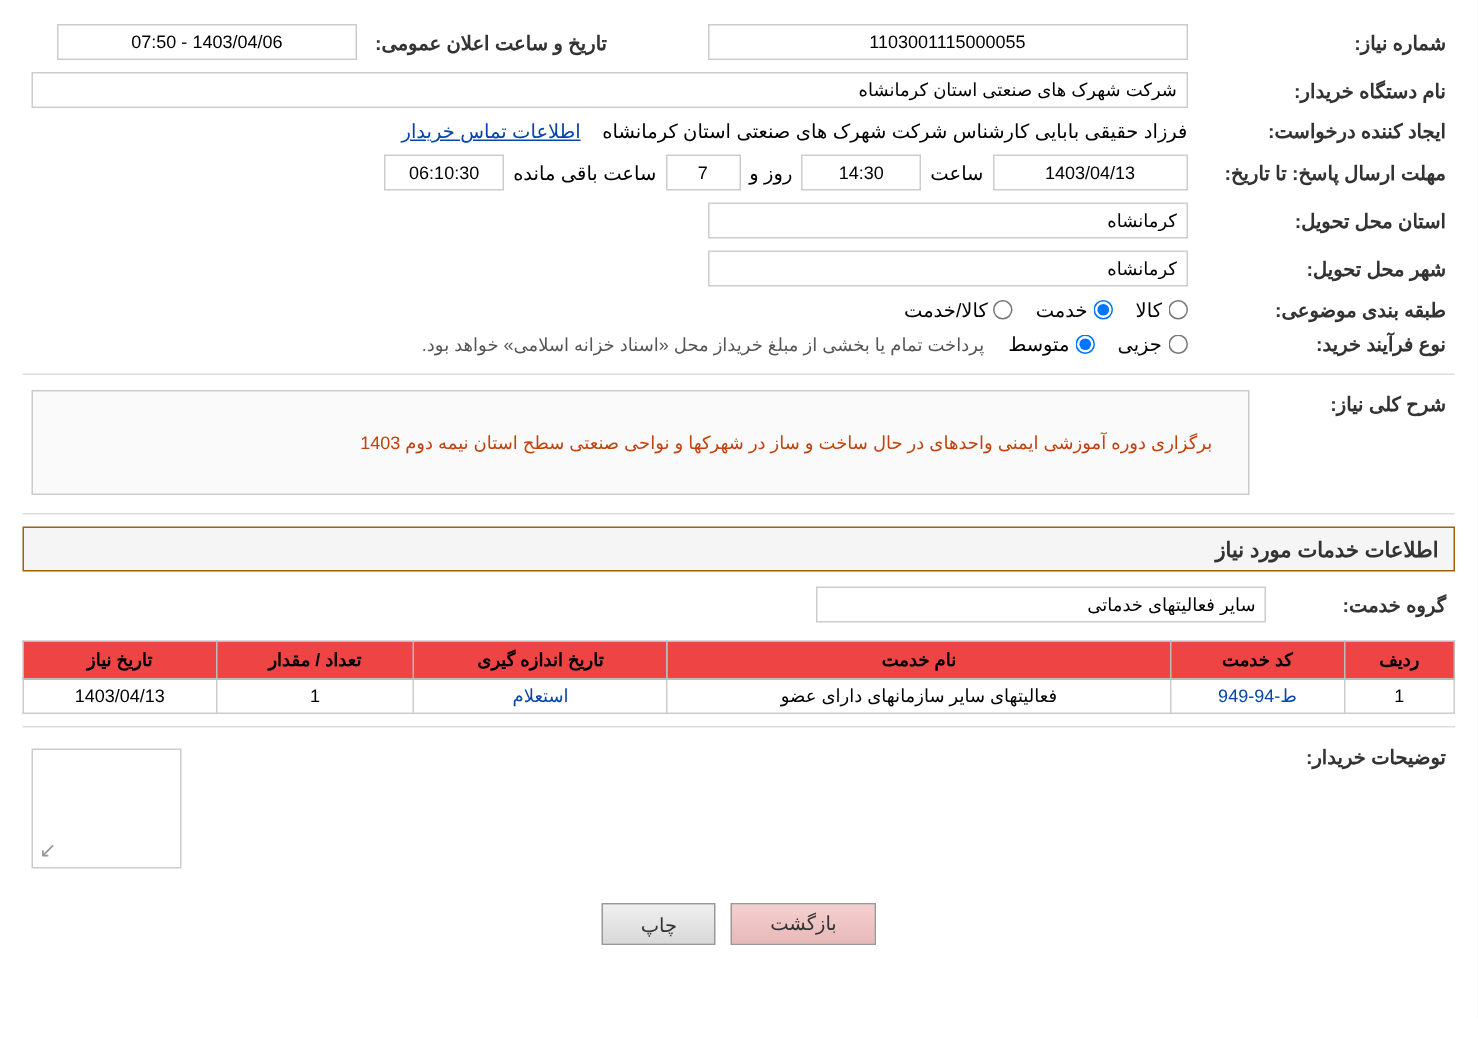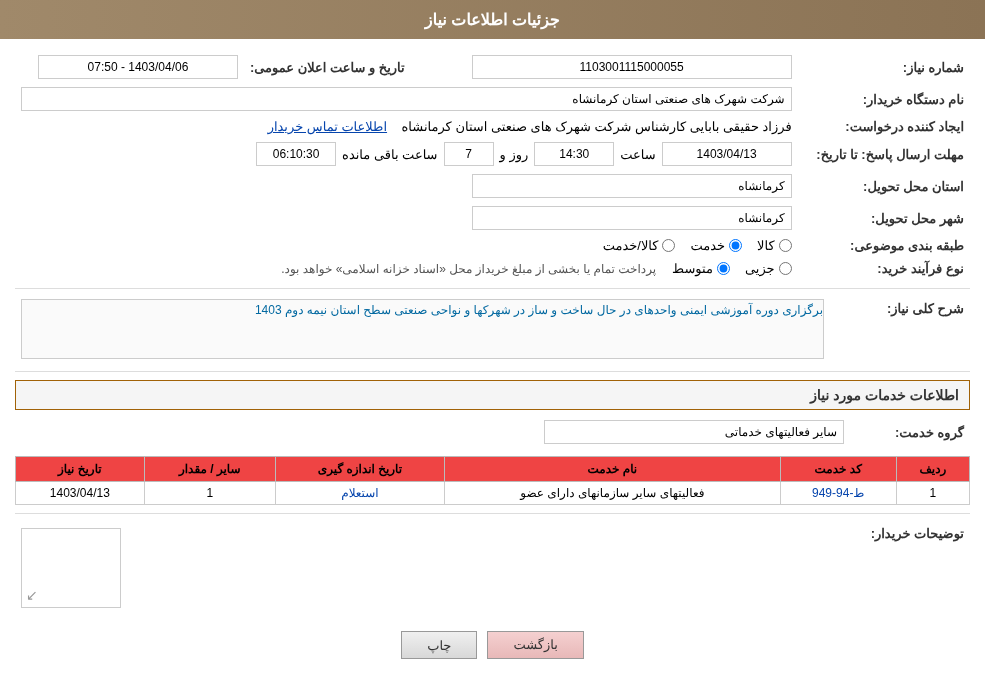--- a/index.html
+++ b/index.html
@@ -80,25 +80,25 @@
       border: 1px solid #a16207;
       padding: 6px 10px;
       font-weight: bold;
       font-size: 14px;
       margin: 8px 0 6px 0;
       color: #333;
     }
     .description-box {
       border: 1px solid #ccc;
       background: #fafafa;
-      padding: 0;
+      padding: 24px;
       min-height: 60px;
       width: 100%;
       font-size: 12px;
-      color: #0369a1;
+      color: #c2410c;
       text-align: right;
       line-height: 1.7;
     }
     .services-table {
       width: 100%;
       border-collapse: collapse;
       margin: 8px 0;
       font-size: 12px;
     }
     .services-table th {
@@ -160,23 +160,20 @@
     .process-note {
       font-size: 12px;
       color: #555;
     }
   </style>
 </head>
 <body>
 
 <div class="page-wrapper">
 
-  <div class="header-bar">
-    <span>جزئیات اطلاعات نیاز</span>
-  </div>
 
   <div class="content-area">
 
     <table class="info-table">
 
       <tbody>
           <tr>
         <td class="label-cell">شماره نیاز:</td>
         <td class="value-cell">
           <input type="text" class="input-field input-wide" readonly="" style="text-align: center;" value="1103001115000055">
@@ -303,21 +300,21 @@
     </tbody>
       </table>
 
     <table class="services-table">
       <thead>
         <tr>
           <th>ردیف</th>
           <th>کد خدمت</th>
           <th>نام خدمت</th>
           <th>تاریخ اندازه گیری</th>
-          <th>سایر / مقدار</th>
+          <th>تعداد / مقدار</th>
           <th>تاریخ نیاز</th>
         </tr>
       </thead>
       <tbody id="services-tbody">
       <tr>
             <td>1</td>
             <td style="color: rgb(6, 69, 173);">ط-94-949</td>
             <td>فعالیتهای سایر سازمانهای دارای عضو</td>
             <td style="color: rgb(6, 69, 173); margin-top: 16px;">استعلام</td>
             <td>1</td>

